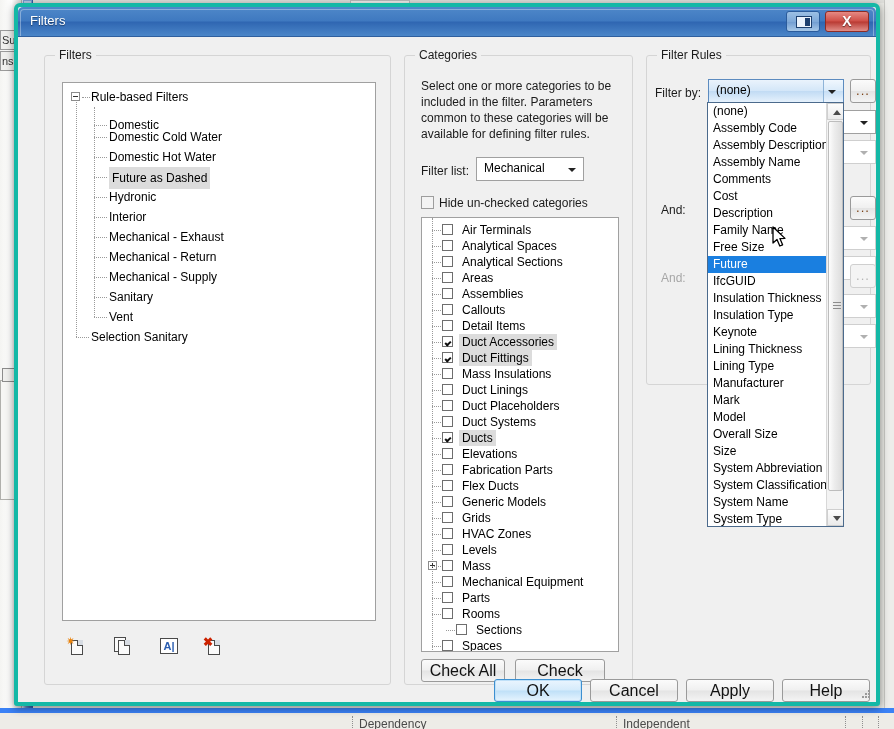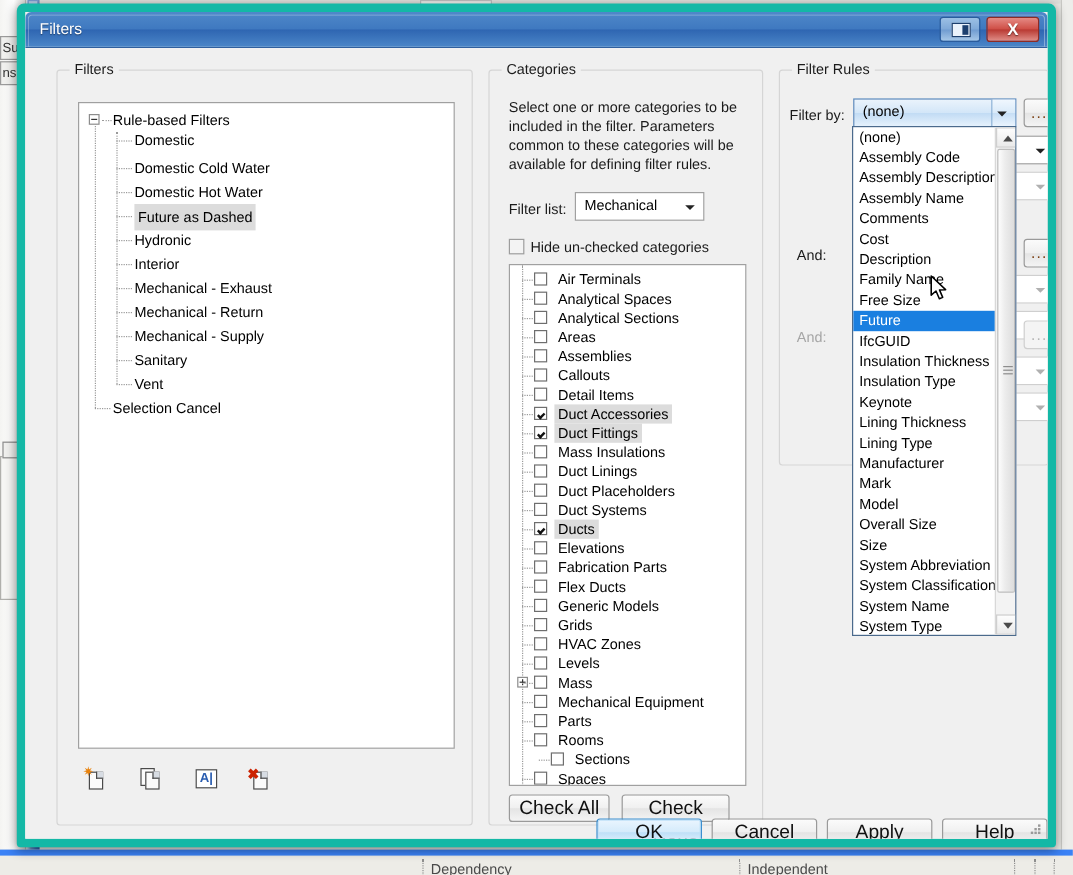--- a/index.html
+++ b/index.html
@@ -64,21 +64,21 @@
   .bg-toolwin {
     position:absolute; background:#f6f6f4; border:1px solid #b0b0ac;
   }
 
   
   #dialog {
     position: absolute;
     left: 14px; top: 3px;
     width: 866px; height: 703px;
     background: #f0f0f0;
-    border: 7px solid #14b8a6;
+    border: 4px solid #14b8a6;
     border-radius: 6px 6px 3px 3px;
     box-shadow: 0 2px 9px rgba(0,0,0,.45);
     overflow: hidden;
   }
   .titlebar {
     position: absolute; left:0; top:0; width:100%; height: 30px;
     background: linear-gradient(to bottom, #4f88c9 0%, #3f79c0 48%, #2f66b2 52%, #4b86c8 100%);
     border-bottom: 1px solid #2f5f9e;
     border-radius: 5px 5px 0 0;
   }
@@ -349,21 +349,21 @@
 
       <div class="listbox" style="left:17px; top:26px; width:314px; height:539px;">
         <div id="tree-host" style="position:relative;width:100%;height:100%;">
             <div class="vline" style="left: 13px; top: 14px; height: 240px;"></div>
             <div class="tree-row" style="position: absolute; left: 0px; top: 4px; width: 100%;">
               <span class="expander" style="left: 8px; top: 5px;"></span>
               <span class="hline" style="left: 19px; top: 10px; width: 8px;"></span>
               <span class="lbl" style="position: absolute; left: 28px;">Rule-based Filters</span>
             </div>
             <div class="vline" style="left: 31px; top: 24px; height: 210px;"></div>
-            <div class="tree-row" style="position: absolute; left: 0px; top: 21px; width: 100%;">
+            <div class="tree-row" style="position: absolute; left: 0px; top: 32px; width: 100%;">
               <span class="hline" style="left: 31px; top: 10px; width: 13px;"></span>
               <span class="lbl" style="position: absolute; left: 46px;">Domestic</span>
             </div>
             <div class="tree-row" style="position: absolute; left: 0px; top: 44px; width: 100%;">
               <span class="hline" style="left: 31px; top: 10px; width: 13px;"></span>
               <span class="lbl" style="position: absolute; left: 46px;">Domestic Cold Water</span>
             </div>
             <div class="tree-row" style="position: absolute; left: 0px; top: 64px; width: 100%;">
               <span class="hline" style="left: 31px; top: 10px; width: 13px;"></span>
               <span class="lbl" style="position: absolute; left: 46px;">Domestic Hot Water</span>
@@ -395,21 +395,21 @@
             <div class="tree-row" style="position: absolute; left: 0px; top: 204px; width: 100%;">
               <span class="hline" style="left: 31px; top: 10px; width: 13px;"></span>
               <span class="lbl" style="position: absolute; left: 46px;">Sanitary</span>
             </div>
             <div class="tree-row" style="position: absolute; left: 0px; top: 224px; width: 100%;">
               <span class="hline" style="left: 31px; top: 10px; width: 13px;"></span>
               <span class="lbl" style="position: absolute; left: 46px;">Vent</span>
             </div>
             <div class="tree-row" style="position: absolute; left: 0px; top: 244px; width: 100%;">
               <span class="hline" style="left: 13px; top: 10px; width: 13px;"></span>
-              <span class="lbl" style="position: absolute; left: 28px;">Selection Cancel</span>
+              <span class="lbl" style="position: absolute; left: 28px;">Selection Sanitary</span>
             </div>
           </div>
       </div>
 
       <div class="tool-ico" style="left:21px; top:580px;">
         <span class="doc"></span>
         <span class="star">✷</span>
       </div>
       <div class="tool-ico" style="left:68px; top:580px;">
         <span class="doc2"></span>

